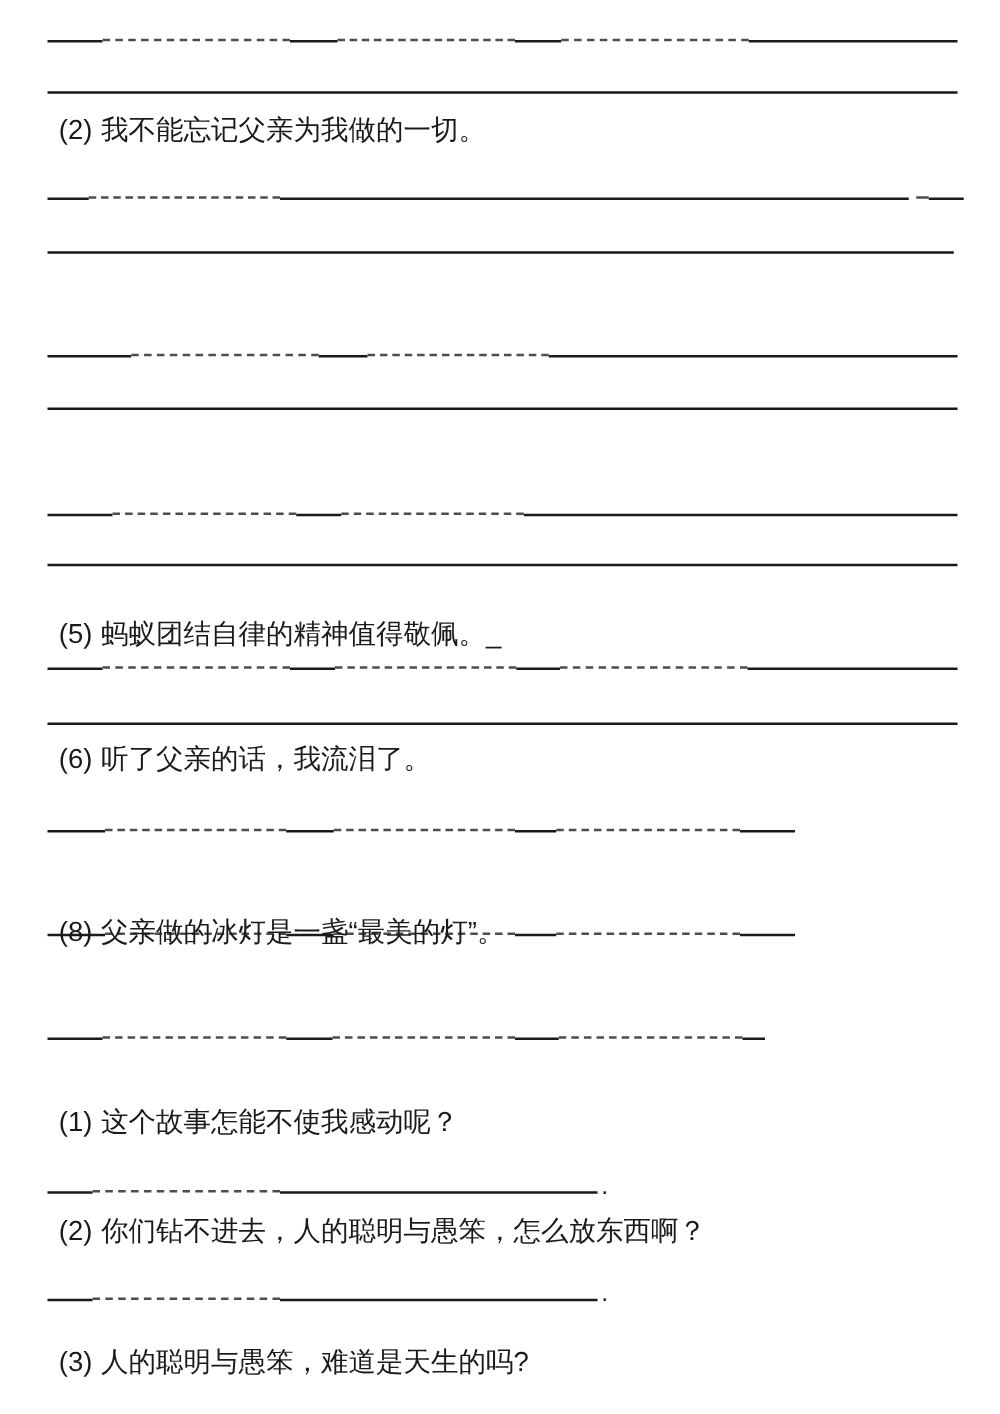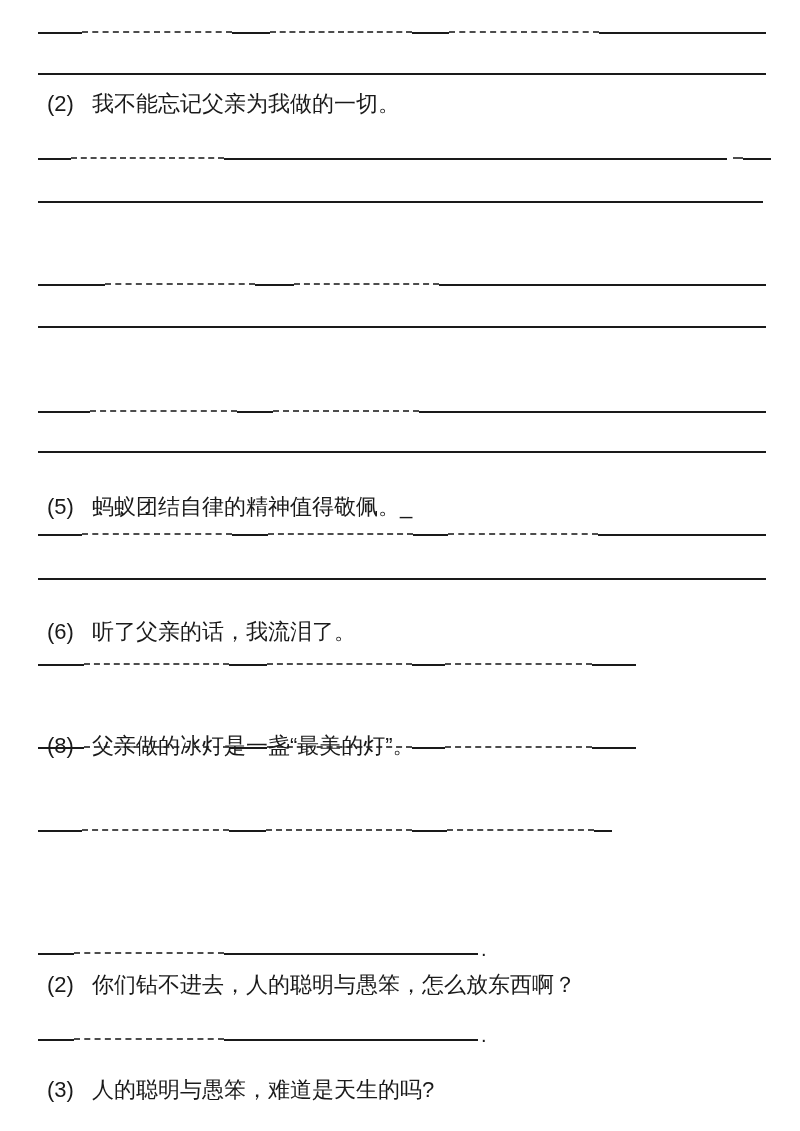--- a/index.html
+++ b/index.html
@@ -14,21 +14,21 @@
   }
   .item{
     position:absolute;
     left:47px;
     font-size:22px;
     line-height:28px;
     white-space:nowrap;
     color:#1a1a1a;
   }
   .item .num{display:inline-block;}
-  .item .txt{margin-left:18px;text-align:right;}
+  .item .txt{margin-left:7px;text-align:right;}
   .heading{
     position:absolute;
     left:28px;
     font-size:22px;
     line-height:28px;
     white-space:nowrap;
     color:#1a1a1a;
   }
   .blank-line{
     position:absolute;
@@ -154,30 +154,33 @@
   <div class="item" style="top:90px">
     <span class="num">(2)</span><span class="txt">我不能忘记父亲为我做的一切。</span>
   </div>
 
 
 
   <div class="item" style="top:493px">
     <span class="num">(5)</span><span class="txt">蚂蚁团结自律的精神值得敬佩。_</span>
   </div>
 
-  <div class="item" style="top:618px">
+  <div class="item" style="top:593px">
     <span class="num">(6)</span><span class="txt">听了父亲的话，我流泪了。</span>
   </div>
 
 
   <div class="item" style="top:732px">
     <span class="num">(8)</span><span class="txt">父亲做的冰灯是一盏“最美的灯”。</span>
   </div>
 
 
+  <div class="item" style="top:884px">
+    <span class="num">(1)</span><span class="txt">这个故事怎能不使我感动呢？</span>
+  </div>
 
   <div class="item" style="top:971px">
     <span class="num">(2)</span><span class="txt">你们钻不进去，人的聪明与愚笨，怎么放东西啊？</span>
   </div>
 
   <div class="item" style="top:1076px">
     <span class="num">(3)</span><span class="txt">人的聪明与愚笨，难道是天生的吗?</span>
   </div>
 
 </div>

